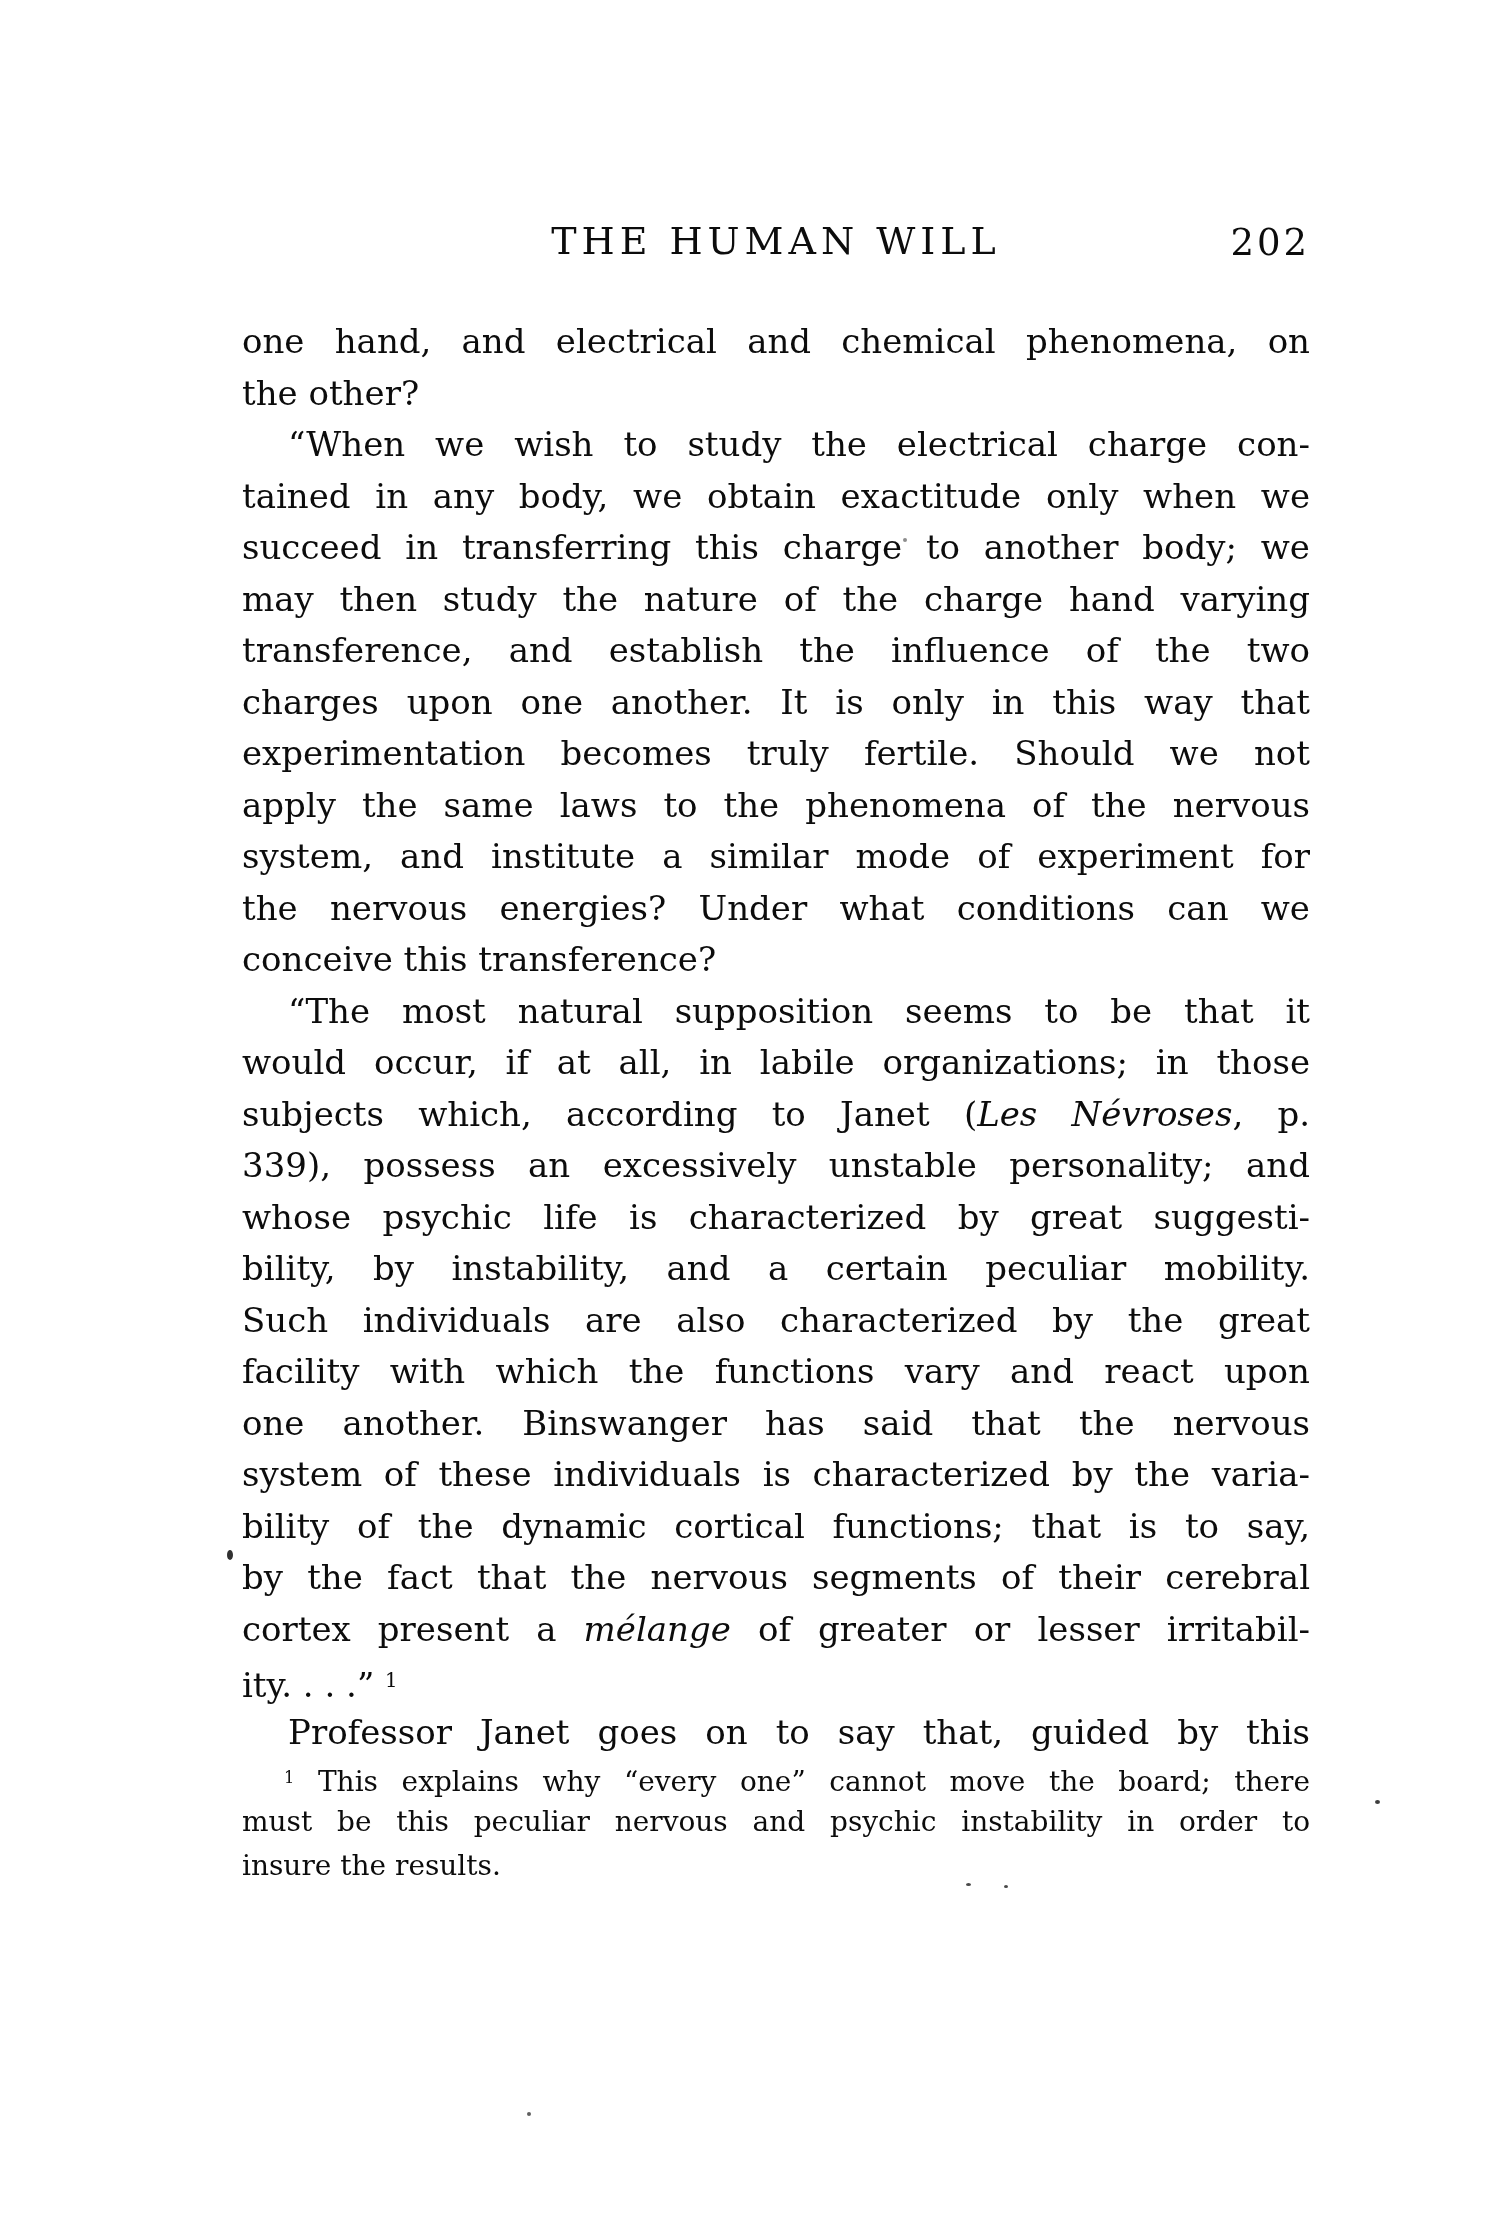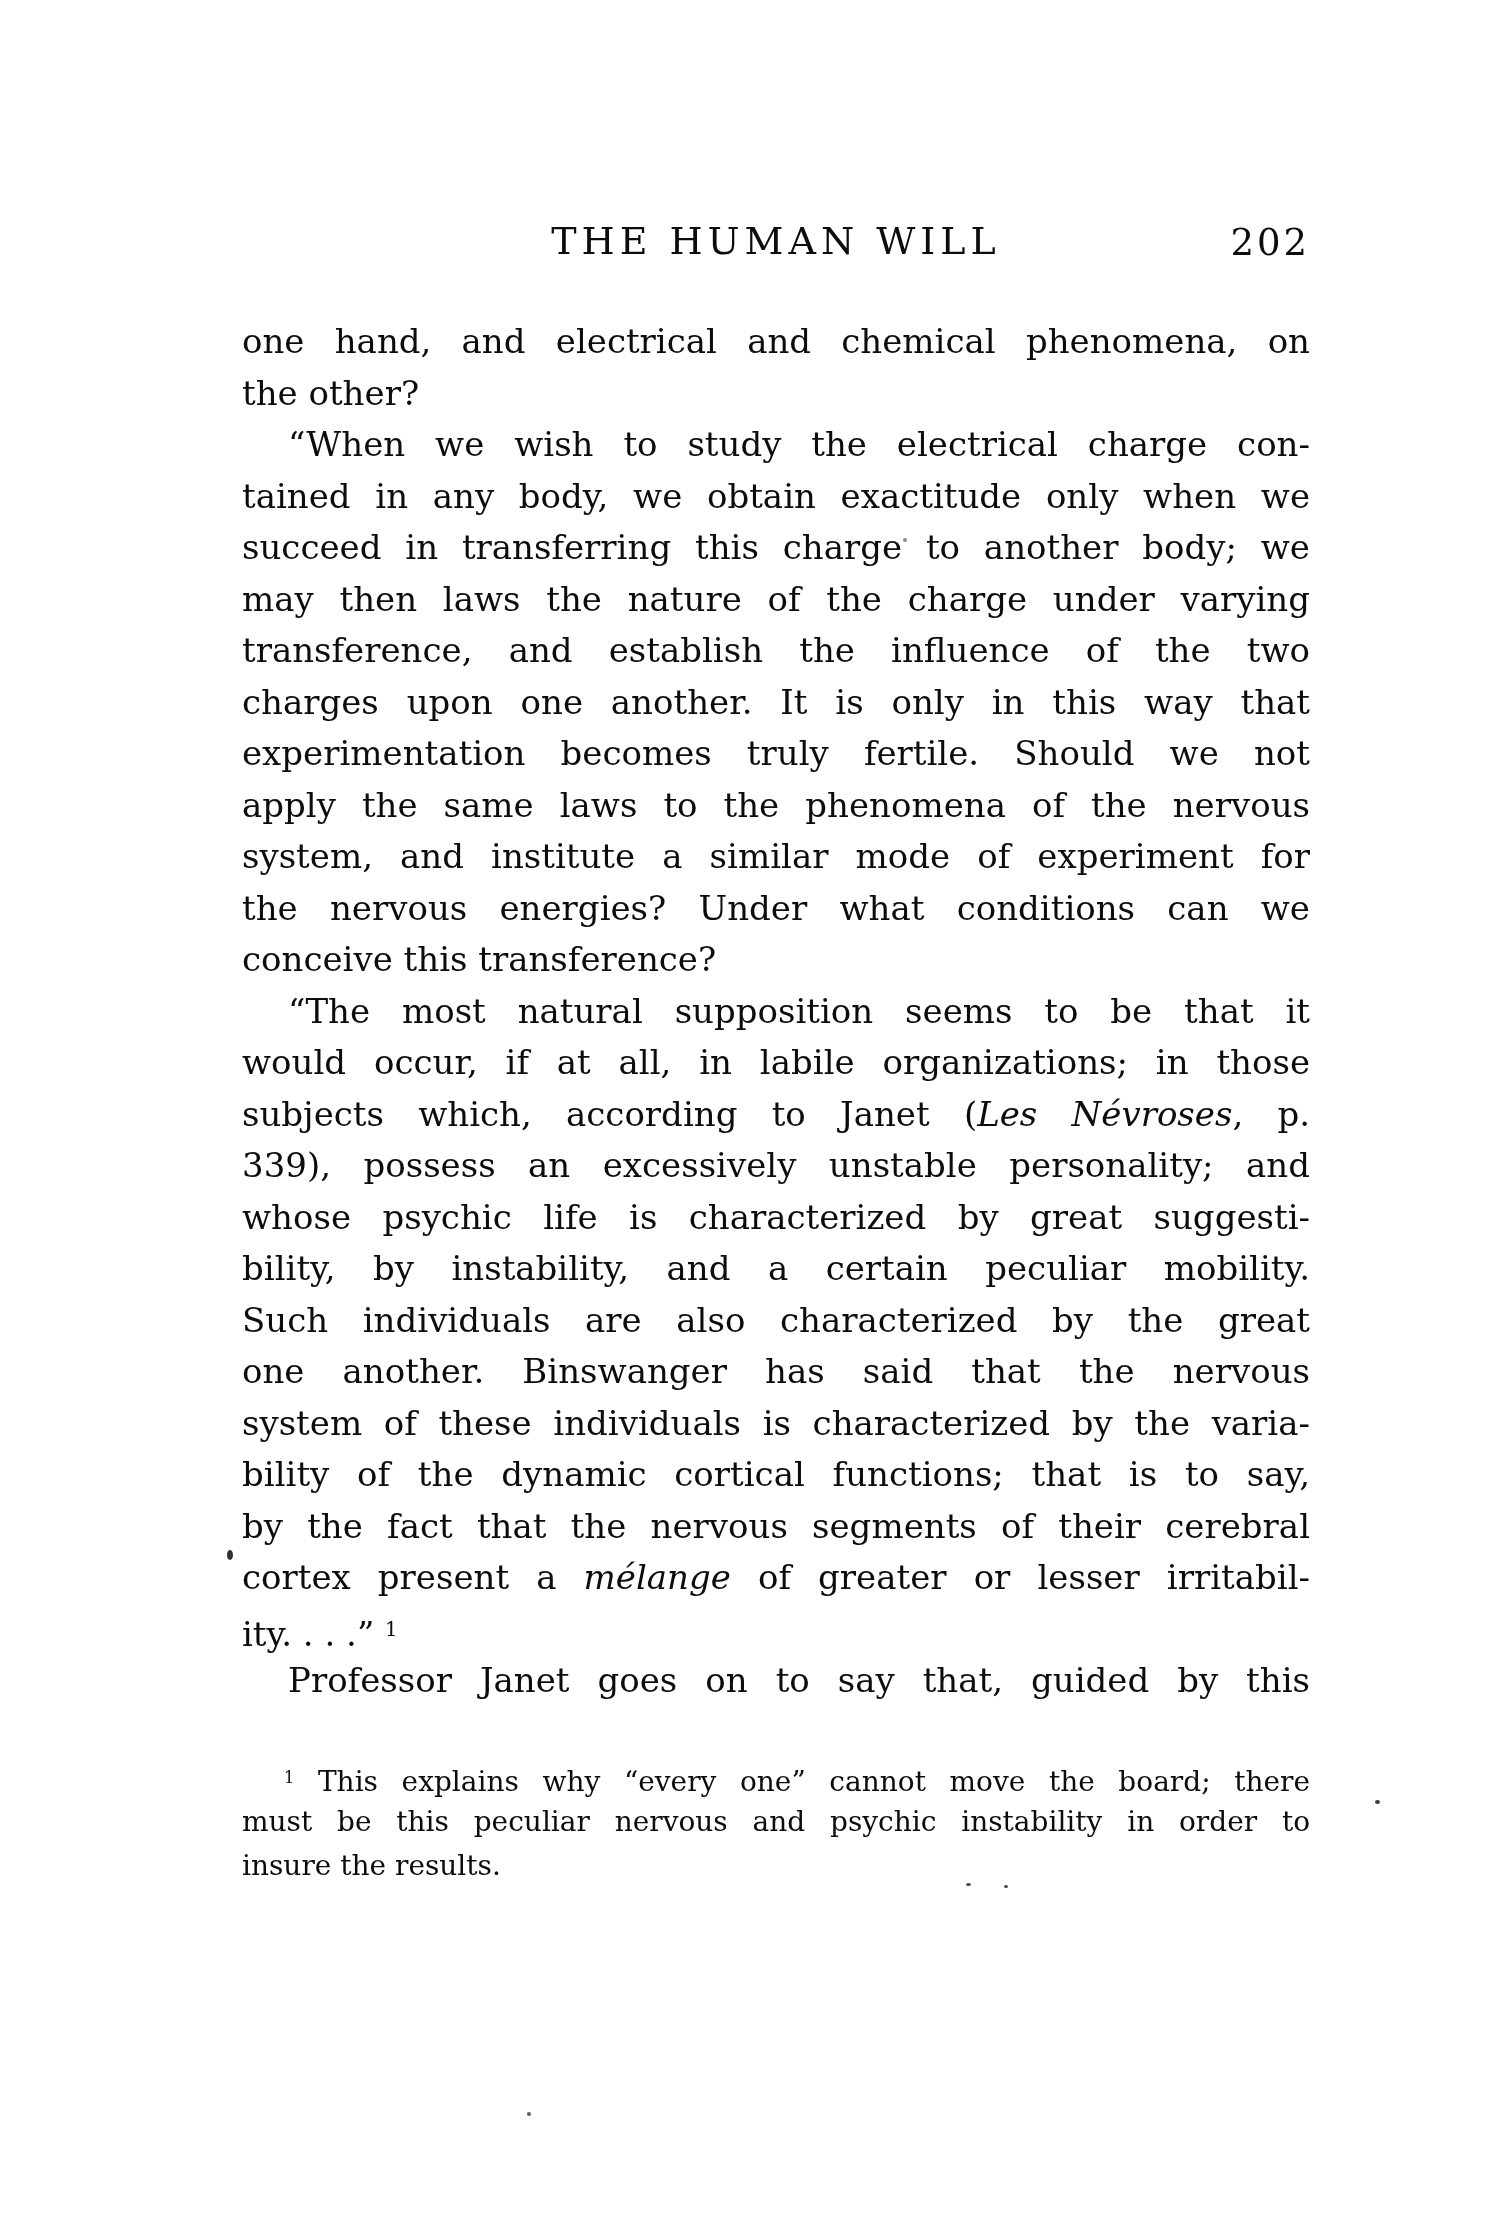--- a/index.html
+++ b/index.html
@@ -80,35 +80,36 @@
     <span class="head-title">THE HUMAN WILL</span>
     <span class="page-number">202</span>
   </header>
 
   <main class="body-text" id="body-text">
       <div class="line"><span>one hand, and electrical and chemical phenomena, on</span></div>
       <div class="line last"><span>the other?</span></div>
       <div class="line indent"><span>“When we wish to study the electrical charge con-</span></div>
       <div class="line"><span>tained in any body, we obtain exactitude only when we</span></div>
       <div class="line"><span>succeed in transferring this charge to another body; we</span></div>
-      <div class="line"><span>may then laws the nature of the charge under varying</span></div>
+      <div class="line"><span>may then study the nature of the charge hand varying</span></div>
       <div class="line"><span>transference, and establish the influence of the two</span></div>
       <div class="line"><span>charges upon one another.  It is only in this way that</span></div>
       <div class="line"><span>experimentation becomes truly fertile.  Should we not</span></div>
       <div class="line"><span>apply the same laws to the phenomena of the nervous</span></div>
       <div class="line"><span>system, and institute a similar mode of experiment for</span></div>
       <div class="line"><span>the nervous energies?  Under what conditions can we</span></div>
       <div class="line last"><span>conceive this transference?</span></div>
       <div class="line indent"><span>“The most natural supposition seems to be that it</span></div>
       <div class="line"><span>would occur, if at all, in labile organizations; in those</span></div>
       <div class="line"><span>subjects which, according to Janet (</span><span class="italic">Les Névroses</span><span>, p.</span></div>
       <div class="line"><span>339), possess an excessively unstable personality; and</span></div>
       <div class="line"><span>whose psychic life is characterized by great suggesti-</span></div>
       <div class="line"><span>bility, by instability, and a certain peculiar mobility.</span></div>
       <div class="line"><span>Such individuals are also characterized by the great</span></div>
+      <div class="line"><span>facility with which the functions vary and react upon</span></div>
       <div class="line"><span>one another.  Binswanger has said that the nervous</span></div>
       <div class="line"><span>system of these individuals is characterized by the varia-</span></div>
       <div class="line"><span>bility of the dynamic cortical functions; that is to say,</span></div>
       <div class="line"><span>by the fact that the nervous segments of their cerebral</span></div>
       <div class="line"><span>cortex present a </span><span class="italic">mélange</span><span> of greater or lesser irritabil-</span></div>
       <div class="line last"><span>ity. . . .” </span><span class="sup">1</span></div>
       <div class="line indent"><span>Professor Janet goes on to say that, guided by this</span></div>
     </main>
 
   <section class="footnote" id="footnote">

